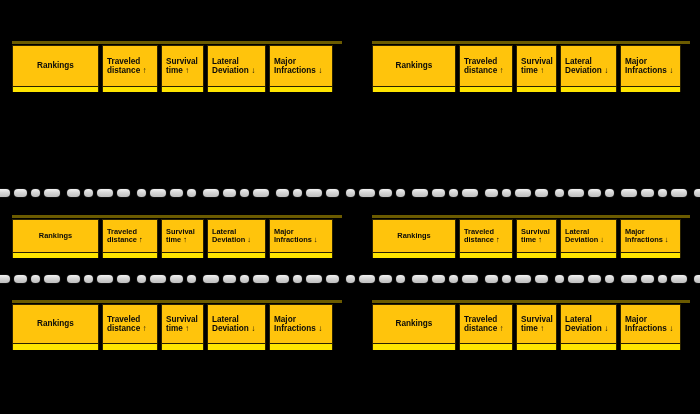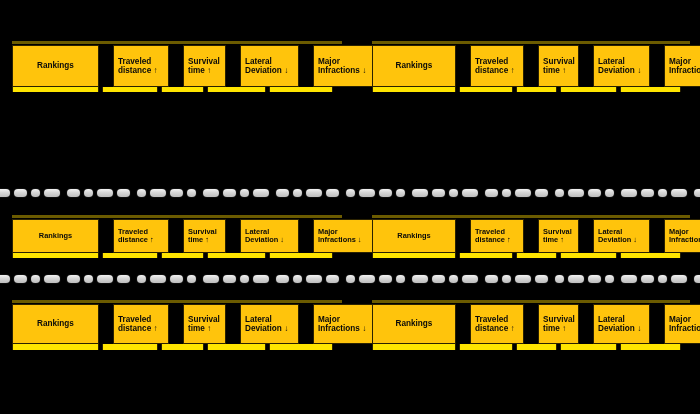--- a/index.html
+++ b/index.html
@@ -41,21 +41,21 @@
     position: absolute;
     left: 0;
     top: 0;
     height: 3px;
     background: #6b5b00;
   }
 
   .hdr-row {
     position: absolute;
     display: flex;
-    gap: 14px;
+    gap: 3px;
   }
   .hdr-cell {
     background: #FFC40C;
     border: 1px solid #2b2200;
     box-sizing: border-box;
     display: flex;
     align-items: center;
     color: #0a0a0a;
     font-weight: bold;
     line-height: 1.12;

